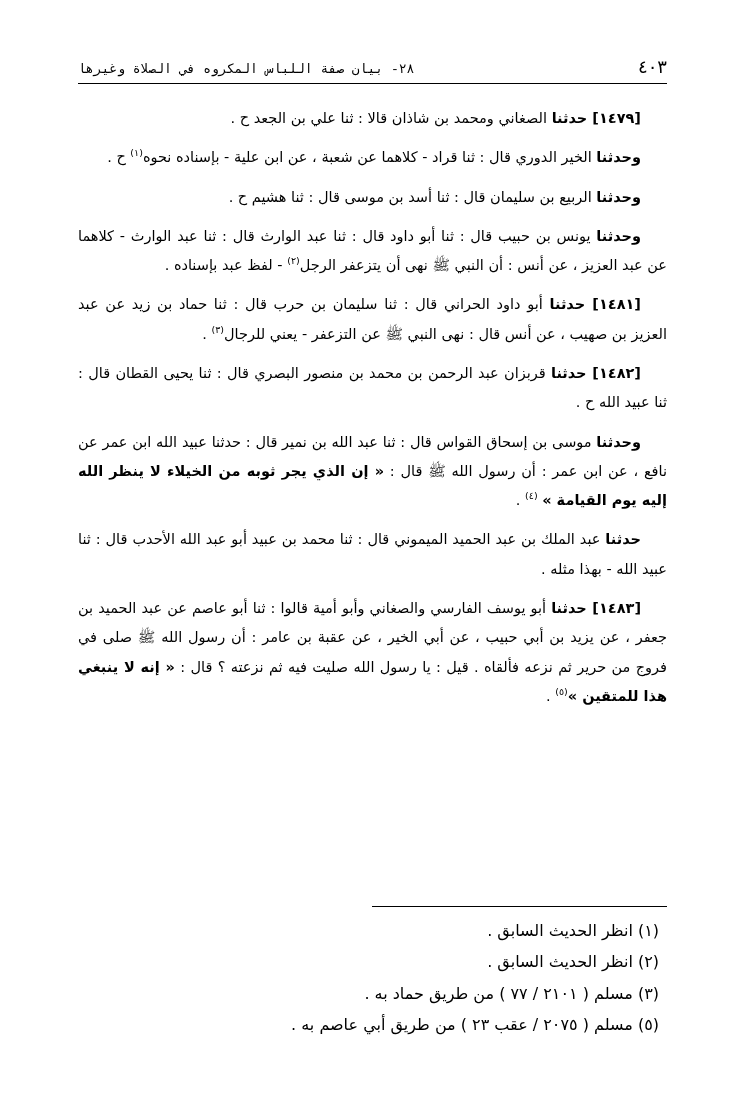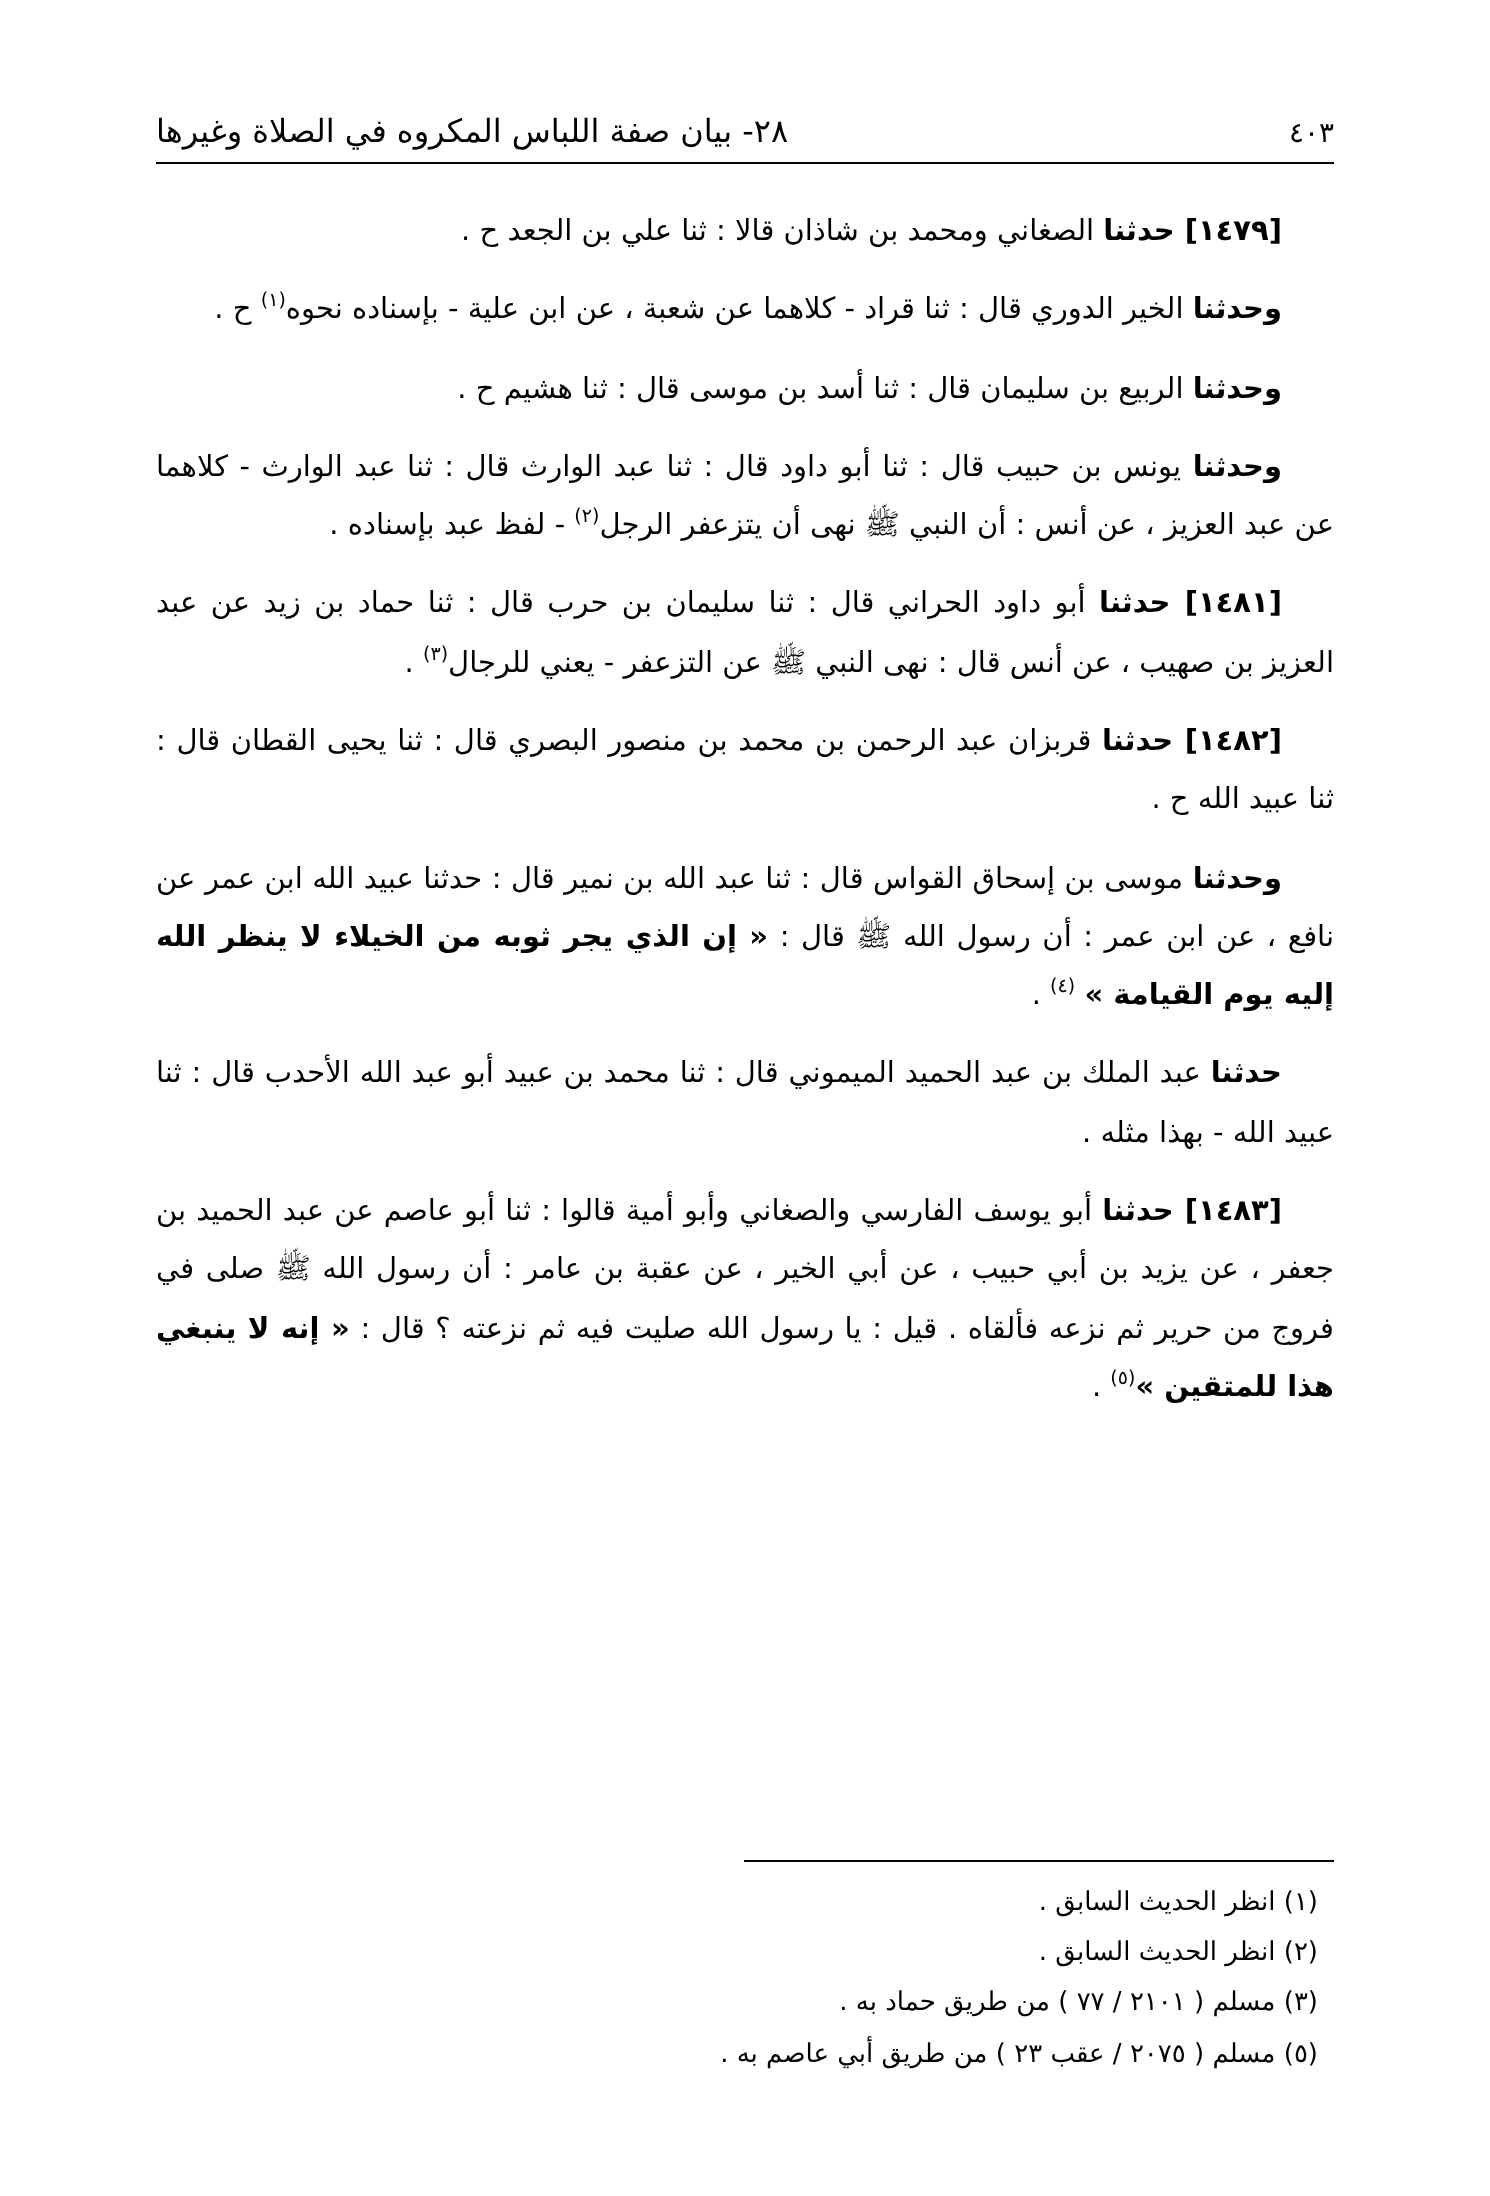--- a/index.html
+++ b/index.html
@@ -27,26 +27,27 @@
   .header {
     display: flex;
     flex-direction: row;
     justify-content: space-between;
     align-items: baseline;
     margin-bottom: 6px;
     font-size: 14.5px;
     letter-spacing: 0;
   }
   .header-title {
-    font-size: 16px;
+    font-size: 13px;
     font-weight: 400;
     white-space: nowrap;
+    font-family: Liberation Mono, monospace;
   }
   .header-page-number {
-    font-size: 14px;
+    font-size: 18px;
     direction: rtl;
     letter-spacing: 1px;
   }
   .rule {
     border: none;
     border-top: 1px solid #000;
     margin: 4px 0 0 0;
     height: 0;
   }
   
@@ -76,21 +77,21 @@
     right: 78px;
     bottom: 58px;
   }
   .footnote-rule {
     border: none;
     border-top: 1px solid #000;
     width: 295px;
     margin: 0 0 8px auto;
   }
   .footnote {
-    font-size: 13px;
+    font-size: 16px;
     line-height: 1.95;
     text-align: right;
     margin: 0;
     padding-right: 8px;
   }
 </style>
 </head>
 <body>
 
 <div class="page">

